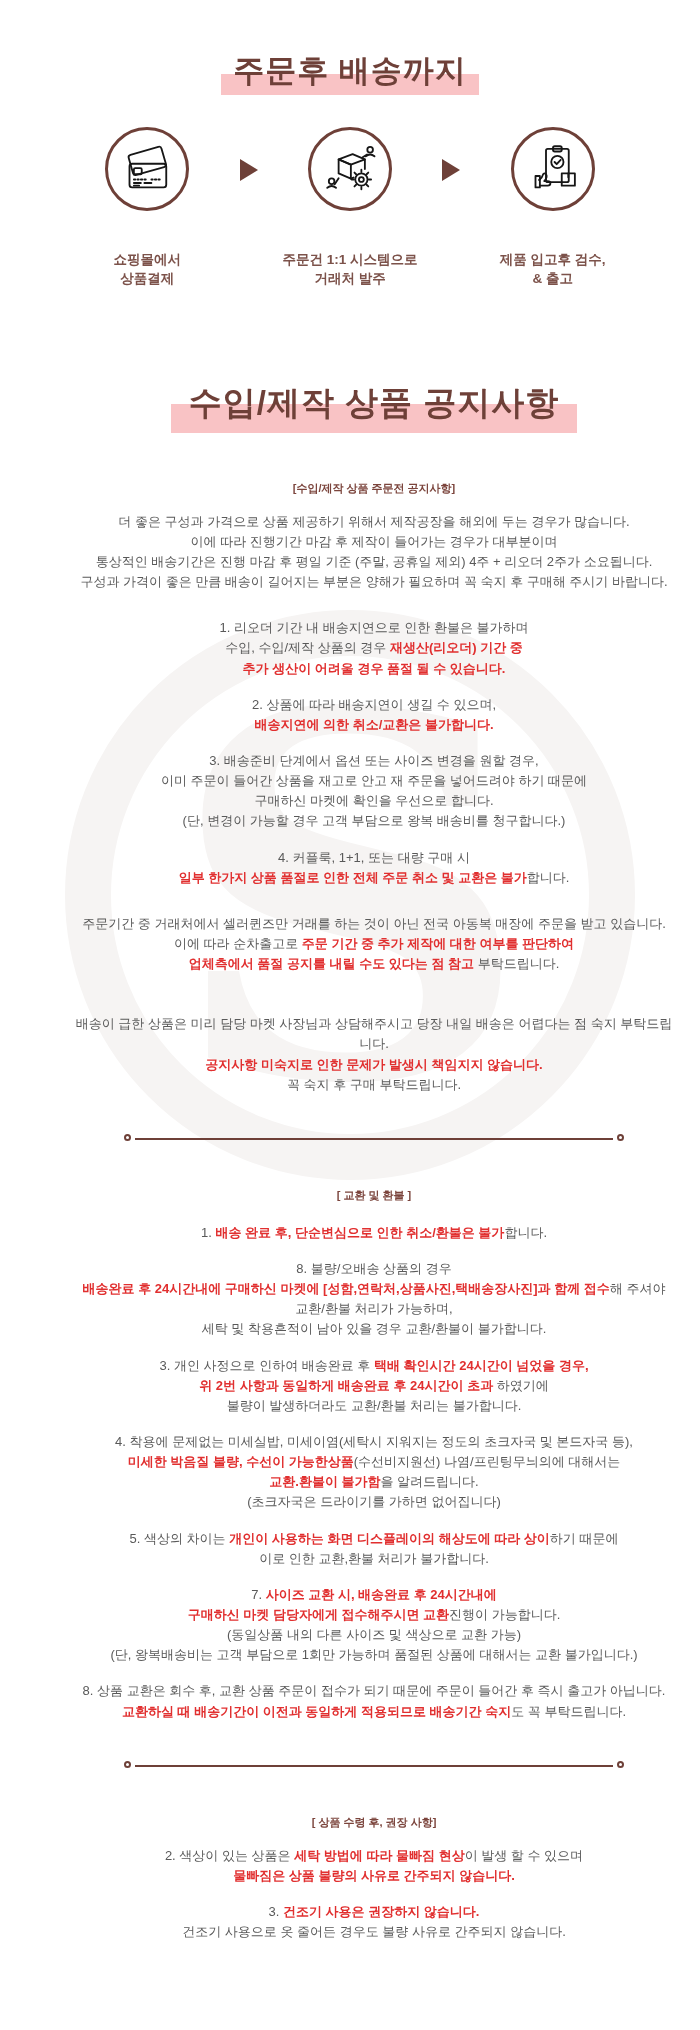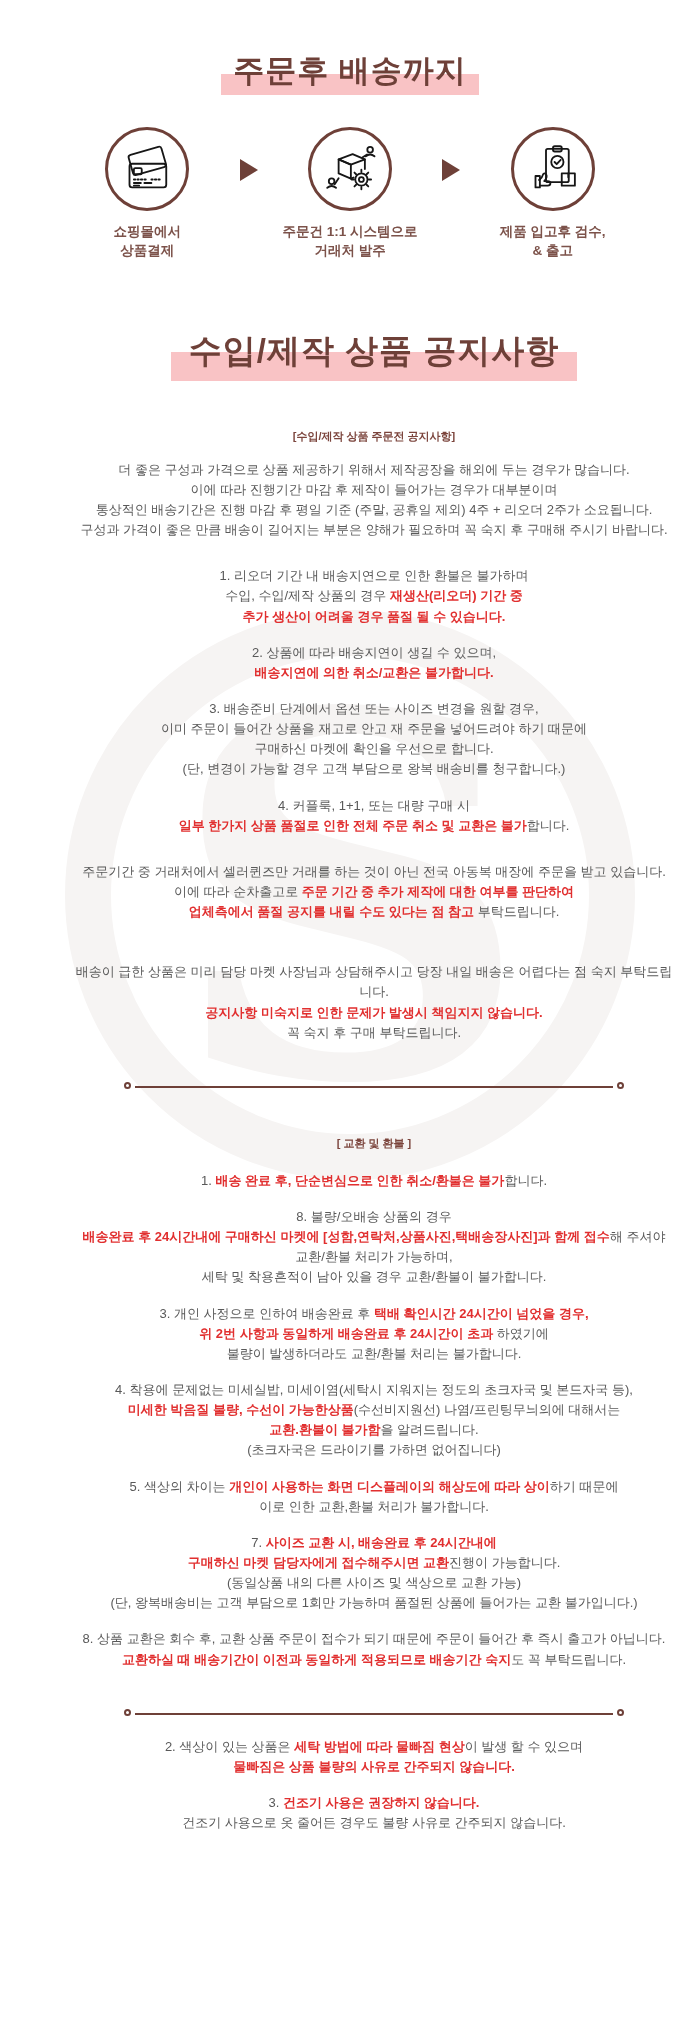--- a/index.html
+++ b/index.html
@@ -19,35 +19,35 @@
   .page{position:relative;z-index:1;width:700px;}
 
   
   .process{padding-top:50px;text-align:center;}
   h1.title{margin:0;font-size:31px;font-weight:800;letter-spacing:1px;color:var(--brown);}
   .hl-text{
     display:inline-block;padding:0 12px 5px;
     background:linear-gradient(transparent 52%,var(--pink) 52%,var(--pink) 95%,transparent 95%);
   }
   .steps{margin-top:30px;padding:0 55px;display:flex;align-items:flex-start;justify-content:space-between;}
-  .step{flex:1;display:flex;flex-direction:column;align-items:center;}
+  .step{flex:1;display:flex;flex-direction:column;align-items:center;gap:28px;}
   .step-circle{
     width:84px;height:84px;border:3px solid var(--brown);border-radius:50%;
     background:#fff;display:flex;align-items:center;justify-content:center;
   }
   .step-circle svg{width:56px;height:56px;}
   .step-label{margin-top:12px;color:var(--label-brown);font-size:13.5px;font-weight:700;line-height:1.4;}
   .arrow{
     width:0;height:0;margin-top:32px;
     border-left:18px solid var(--brown);
     border-top:11px solid transparent;border-bottom:11px solid transparent;
   }
 
   
-  .notice{margin-top:68px;text-align:center;padding-left:48px;}
+  .notice{margin-top:92px;text-align:center;padding-left:48px;}
   h2.title2{margin:0;font-size:33px;font-weight:800;letter-spacing:1px;color:var(--brown);}
   .hl2-text{
     display:inline-block;padding:0 18px 7px;
     background:linear-gradient(transparent 45%,var(--pink) 45%);
   }
   #notice-body{padding:0 25px;}
   .sec-heading{margin:42px 0 0;color:#7b443c;font-size:11px;font-weight:700;text-align:center;}
   .sec-heading.first{margin-top:48px;}
   .para{margin:16px 0 0;font-size:13px;line-height:1.55;color:var(--text);text-align:center;}
   .para .red{color:var(--red);font-weight:700;}
@@ -155,25 +155,26 @@
           <span class="dot left"></span>
           <span class="dline"></span>
           <span class="dot right"></span>
         </div>
         <div class="sec-heading">[ 교환 및 환불 ]</div>
         <p class="para" style="margin-top: 20px;"><span>1. </span><span class="red">배송 완료 후, 단순변심으로 인한 취소/환불은 불가</span><span>합니다.</span></p>
         <p class="para"><span>8. 불량/오배송 상품의 경우</span><br><span class="red">배송완료 후 24시간내에 구매하신 마켓에 [성함,연락처,상품사진,택배송장사진]과 함께 접수</span><span>해 주셔야</span><br><span>교환/환불 처리가 가능하며,</span><br><span>세탁 및 착용흔적이 남아 있을 경우 교환/환불이 불가합니다.</span></p>
         <p class="para"><span>3. 개인 사정으로 인하여 배송완료 후 </span><span class="red">택배 확인시간 24시간이 넘었을 경우,</span><br><span class="red">위 2번 사항과 동일하게 배송완료 후 24시간이 초과</span><span> 하였기에</span><br><span>불량이 발생하더라도 교환/환불 처리는 불가합니다.</span></p>
         <p class="para"><span>4. 착용에 문제없는 미세실밥, 미세이염(세탁시 지워지는 정도의 초크자국 및 본드자국 등),</span><br><span class="red">미세한 박음질 불량, 수선이 가능한상품</span><span>(수선비지원선) 나염/프린팅무늬의에 대해서는</span><br><span class="red">교환.환불이 불가함</span><span>을 알려드립니다.</span><br><span>(초크자국은 드라이기를 가하면 없어집니다)</span></p>
         <p class="para"><span>5. 색상의 차이는 </span><span class="red">개인이 사용하는 화면 디스플레이의 해상도에 따라 상이</span><span>하기 때문에</span><br><span>이로 인한 교환,환불 처리가 불가합니다.</span></p>
-        <p class="para"><span>7. </span><span class="red">사이즈 교환 시, 배송완료 후 24시간내에</span><br><span class="red">구매하신 마켓 담당자에게 접수해주시면 교환</span><span>진행이 가능합니다.</span><br><span>(동일상품 내의 다른 사이즈 및 색상으로 교환 가능)</span><br><span>(단, 왕복배송비는 고객 부담으로 1회만 가능하며 품절된 상품에 들어가는 교환 불가입니다.)</span></p>
+        <p class="para"><span>7. </span><span class="red">사이즈 교환 시, 배송완료 후 24시간내에</span><br><span class="red">구매하신 마켓 담당자에게 접수해주시면 교환</span><span>진행이 가능합니다.</span><br><span>(동일상품 내의 다른 사이즈 및 색상으로 교환 가능)</span><br><span>(단, 왕복배송비는 고객 부담으로 1회만 가능하며 품절된 상품에 대해서는 교환 불가입니다.)</span></p>
         <p class="para"><span>8. 상품 교환은 회수 후, 교환 상품 주문이 접수가 되기 때문에 주문이 들어간 후 즉시 출고가 아닙니다.</span><br><span class="red">교환하실 때 배송기간이 이전과 동일하게 적용되므로 배송기간 숙지</span><span>도 꼭 부탁드립니다.</span></p>
         <div class="divider">
           <span class="dot left"></span>
           <span class="dline"></span>
           <span class="dot right"></span>
         </div>
+        <div class="sec-heading">[ 상품 수령 후, 권장 사항]</div>
         <p class="para"><span>2. 색상이 있는 상품은 </span><span class="red">세탁 방법에 따라 물빠짐 현상</span><span>이 발생 할 수 있으며</span><br><span class="red">물빠짐은 상품 불량의 사유로 간주되지 않습니다.</span></p>
         <p class="para"><span>3. </span><span class="red">건조기 사용은 권장하지 않습니다.</span><br><span>건조기 사용으로 옷 줄어든 경우도 불량 사유로 간주되지 않습니다.</span></p>
       </div>
   </section>
 
 </div>
 
 </body></html>

